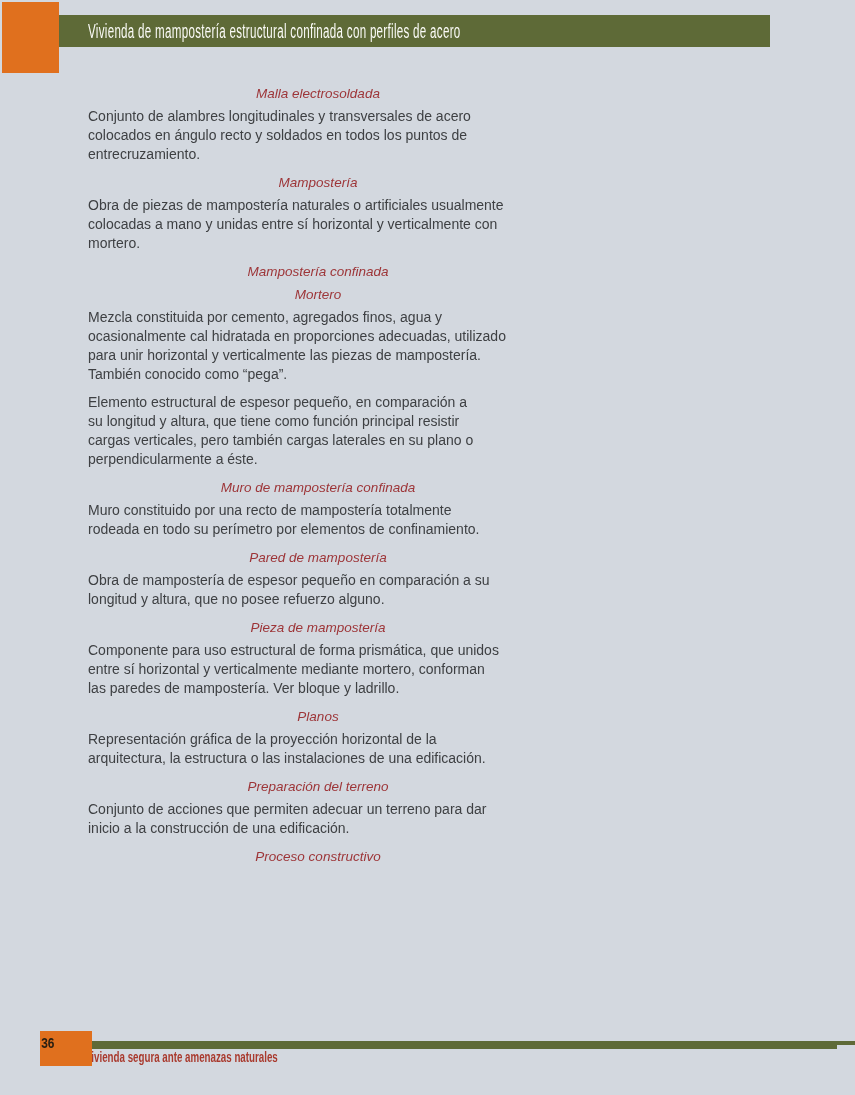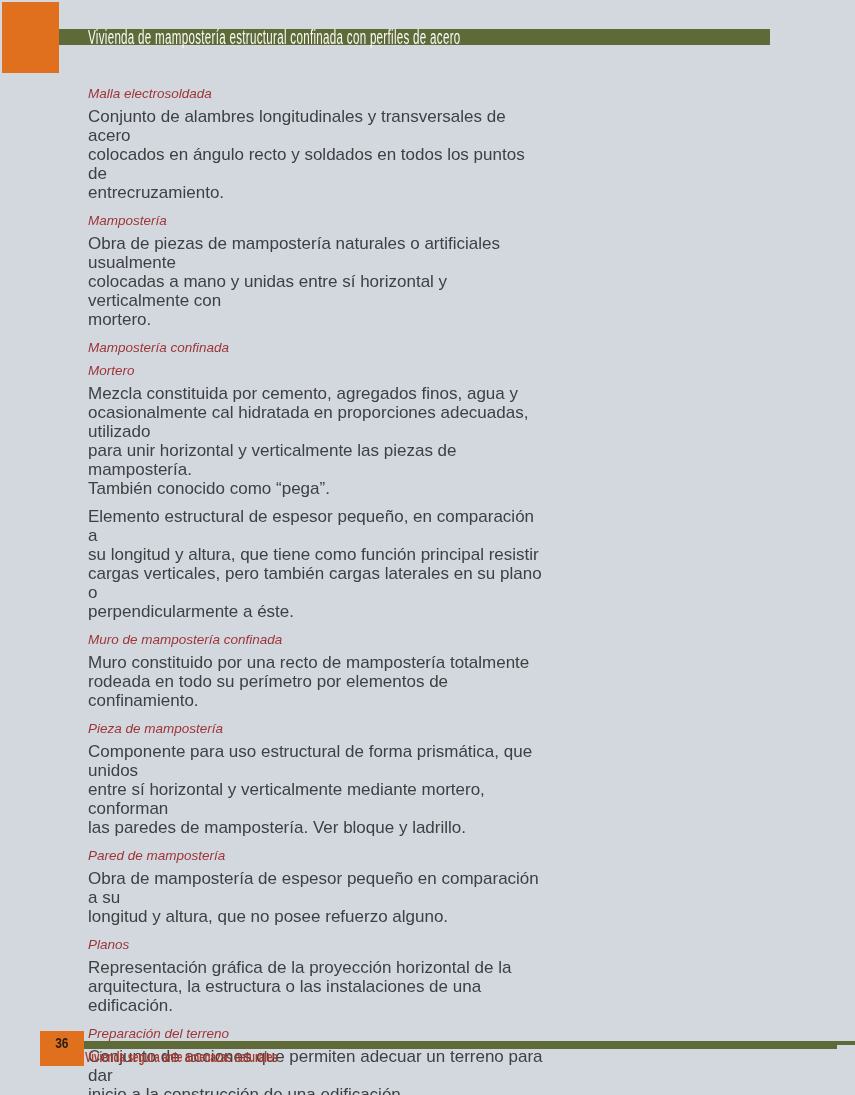--- a/index.html
+++ b/index.html
@@ -20,22 +20,22 @@
     font-family: "Liberation Sans", sans-serif;
     overflow: hidden;
   }
   .corner-square {
     position: absolute; left: 2px; top: 2px;
     width: 57px; height: 71px;
     background: var(--orange);
     z-index: 2;
   }
   .header-bar {
-    position: absolute; left: 40px; top: 29px;
-    width: 730px; height: 16px;
+    position: absolute; left: 40px; top: 15px;
+    width: 730px; height: 32px;
     background: var(--olive);
     z-index: 1;
   }
   .header-title {
     position: absolute; left: 48px; top: 50%;
     transform: translateY(-50%) scaleX(0.58);
     transform-origin: left center;
     white-space: nowrap;
     color: var(--header-text);
     font-size: 20px;
@@ -43,43 +43,44 @@
   }
   .content {
     position: absolute; left: 88px; top: 84px;
     width: 460px;
   }
   .term {
     margin: 0 0 4px 0;
     font-size: 13.5px; line-height: 19px;
     font-style: italic; font-weight: normal;
     color: var(--term-red);
+    text-align: center;
   }
   .definition {
     margin: 0 0 9px 0;
-    font-size: 17px; line-height: 19px;
+    font-size: 14px; line-height: 19px;
     color: var(--body-text);
     white-space: pre-line;
   }
   .footer-line {
     position: absolute; left: 76px; top: 1041px;
     width: 761px; height: 8px;
     background: var(--olive);
   }
   .footer-line::after {
     content: "";
     position: absolute; left: 761px; top: 0;
     width: 18px; height: 4px;
     background: var(--olive);
   }
   .page-number-box {
     position: absolute; left: 40px; top: 1031px;
-    width: 44px; height: 35px;
+    width: 52px; height: 35px;
     background: var(--orange);
-    display: flex; align-items: flex-start; justify-content: center;
+    display: flex; align-items: flex-start; 
     padding-top: 0; box-sizing: border-box;
     z-index: 2;
   }
   .page-number {
     margin-top: 4px;
     font-size: 14px; font-weight: bold;
     color: var(--page-number-text);
     transform: scaleX(0.85);
   }
   .footer-title {
@@ -135,30 +136,30 @@
 perpendicularmente a éste.</p>
   </div>
 
   <div class="entry">
     <h3 class="term">Muro de mampostería confinada</h3>
     <p class="definition">Muro constituido por una recto de mampostería totalmente
 rodeada en todo su perímetro por elementos de confinamiento.</p>
   </div>
 
   <div class="entry">
+    <h3 class="term">Pared de mampostería</h3>
+    <p class="definition">Obra de mampostería de espesor pequeño en comparación a su
+longitud y altura, que no posee refuerzo alguno.</p>
+  </div>
+
+  <div class="entry">
     <h3 class="term">Pieza de mampostería</h3>
     <p class="definition">Componente para uso estructural de forma prismática, que unidos
 entre sí horizontal y verticalmente mediante mortero, conforman
 las paredes de mampostería. Ver bloque y ladrillo.</p>
-  </div>
-
-  <div class="entry">
-    <h3 class="term">Pared de mampostería</h3>
-    <p class="definition">Obra de mampostería de espesor pequeño en comparación a su
-longitud y altura, que no posee refuerzo alguno.</p>
   </div>
 
 
   <div class="entry">
     <h3 class="term">Planos</h3>
     <p class="definition">Representación gráfica de la proyección horizontal de la
 arquitectura, la estructura o las instalaciones de una edificación.</p>
   </div>
 
   <div class="entry">

